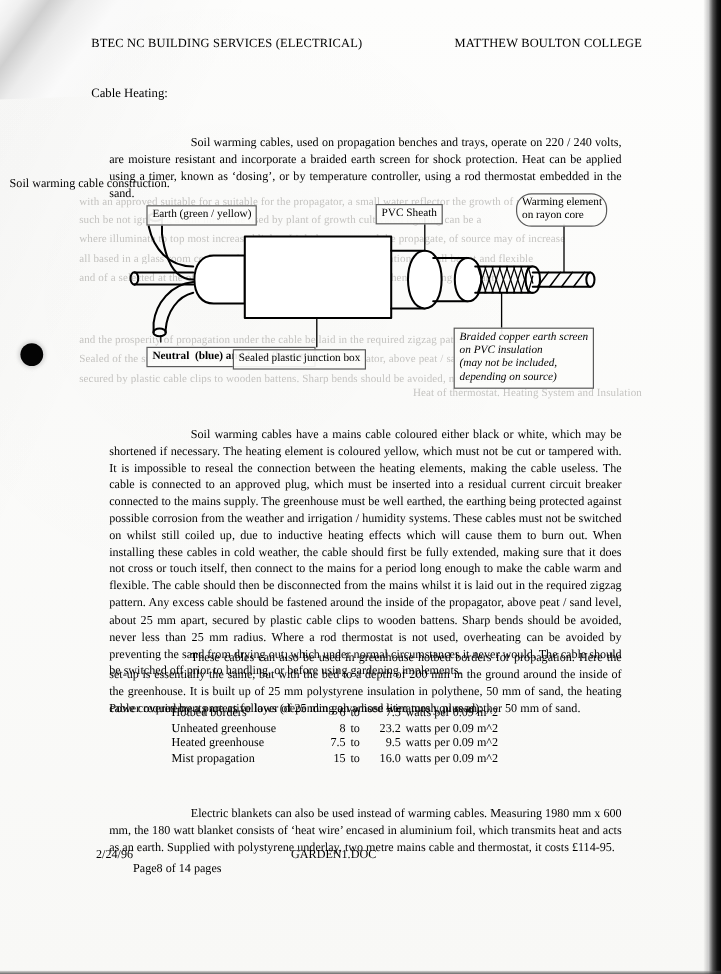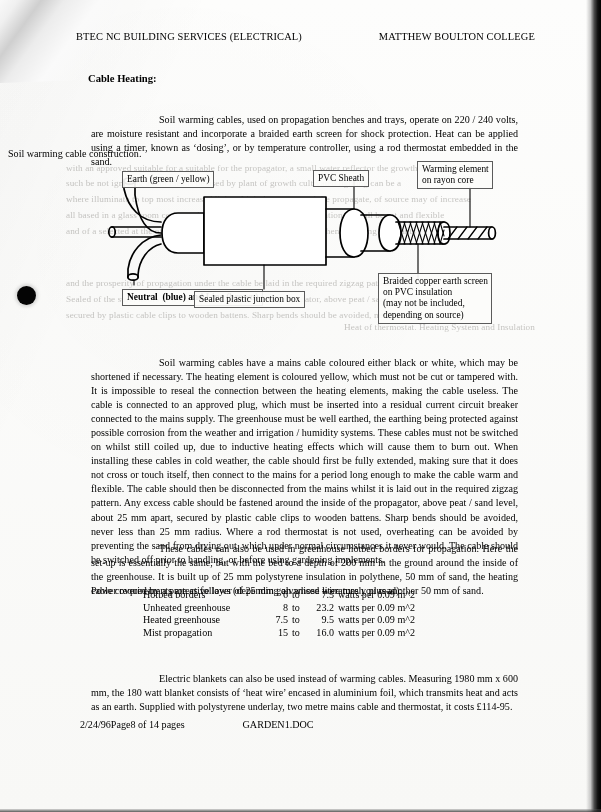--- a/index.html
+++ b/index.html
@@ -105,23 +105,23 @@
     top: 31px; left: 0; right: 0;
     padding: 0 66px 0 76px;
     display: flex;
     justify-content: space-between;
     font-size: 10.4px;
     letter-spacing: .15px;
     gap: 13px;
   }
   .sec-title {
     position: absolute;
-    top: 73px; left: 88px;
+    top: 73px; left: 76px;
     font-size: 10.6px;
-    font-weight: bold;
+    font-weight: normal;
   }
   p.body {
     position: absolute;
     left: 0; right: 0;
     margin: 15px;
     padding: 0 68px 0 76px;
     font-size: 10.1px;
     line-height: 14.05px;
     text-align: justify;
     text-indent: 68px;
@@ -178,21 +178,21 @@
 
   .footer {
     position: absolute;
     bottom: 82px; left: 0; right: 0;
     padding: 0 62px 0 80px;
     display: flex;
     justify-content: flex-start;
     font-size: 10.1px;
     z-index: 4;
   }
-  .footer .f-mid { margin-right: 58px; }
+  .footer .f-mid { margin-right: 58px; margin-top: 12px; }
 </style>
 </head>
 <body>
 
 <div id="page">
 
   <div class="scan-tint"></div>
 
   <div class="bleed" style="top:161px">with an approved suitable for a suitable for the propagator, a small water reflector the growth of plants</div>
   <div class="bleed" style="top:176px">such be not ignoring a unit means be used by plant of growth cultivated lighting can be a</div>
@@ -291,25 +291,25 @@
           <path d="M56,115 L56,120"></path>
 
           <path d="M186,100 L186,124"></path>
 
           <path d="M340,79 L340,114"></path>
         </g>
       </svg>
 
       <div class="lbl" style="left:44px;  top:6px;text-align:right;">Earth (green / yellow)</div>
       <div class="lbl" style="left:235px; top:5px;">PVC Sheath</div>
-      <div class="lbl" style="left:339px; top:-4px;">Warming element
+      <div class="lbl" style="left:352px; top:-4px;border-radius:13px;">Warming element
 on rayon core</div>
       <div class="lbl" style="left:44px;  top:124px;font-weight:bold;">Neutral  (blue) and Line (brown)</div>
       <div class="lbl" style="left:116px; top:126px;">Sealed plastic junction box</div>
-      <div class="lbl" style="left:300px; top:108px;">Braided copper earth screen
+      <div class="lbl" style="left:300px; top:108px;font-style:italic;">Braided copper earth screen
 on PVC insulation
 (may not be included,
 depending on source)</div>
     </div>
 
     <p class="body" style="top:341px">Soil warming cables have a mains cable coloured either black or white, which may be shortened if necessary.  The heating element is coloured yellow, which must not be cut or tampered with.  It is impossible to reseal the connection between the heating elements, making the cable useless.  The cable is connected to an approved plug, which must be inserted into a residual current circuit breaker connected to the mains supply.  The greenhouse must be well earthed, the earthing being protected against possible corrosion from the weather and irrigation / humidity systems.  These cables must not be switched on whilst still coiled up, due to inductive heating effects which will cause them to burn out.  When installing these cables in cold weather, the cable should first be fully extended, making sure that it does not cross or touch itself, then connect to the mains for a period long enough to make the cable warm and flexible.  The cable should then be disconnected from the mains whilst it is laid out in the required zigzag pattern.  Any excess cable should be fastened around the inside of the propagator, above peat / sand level, about 25 mm apart, secured by plastic cable clips to wooden battens.  Sharp bends should be avoided, never less than 25 mm radius.  Where a rod thermostat is not used, overheating can be avoided by preventing the sand from drying out, which under normal circumstances it never would.  The cable should be switched off prior to handling, or before using gardening implements.</p>
 
     <p class="body" style="top:527px">These cables can also be used in greenhouse hotbed borders for propagation.  Here the set-up is essentially the same, but with the bed to a depth of 200 mm in the ground around the inside of the greenhouse.  It is built up of 25 mm polystyrene insulation in polythene, 50 mm of sand, the heating cable covered by a protective layer of 25 mm galvanised wire mesh, plus another 50 mm of sand.</p>
 
     <p class="body noind" style="top:569px">Power requirements are as follows (depending on whose literature you read):</p>

